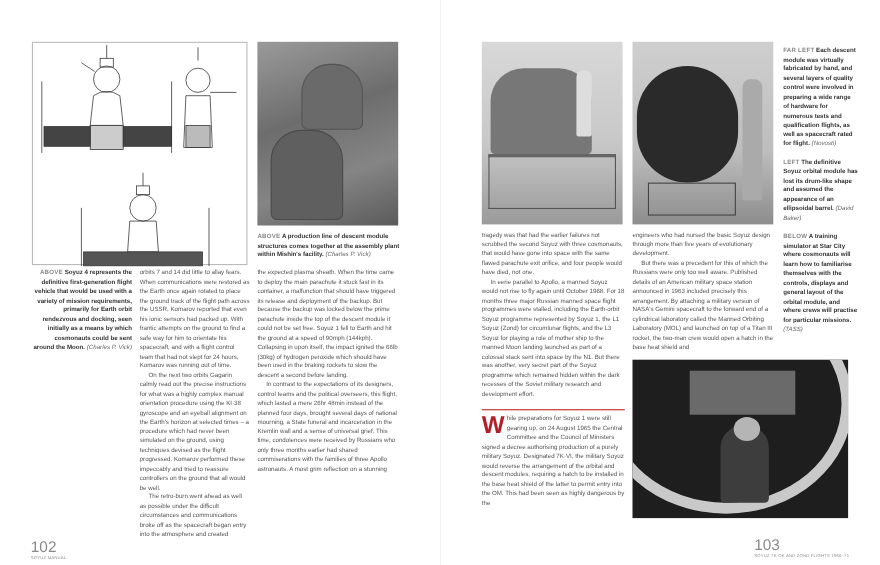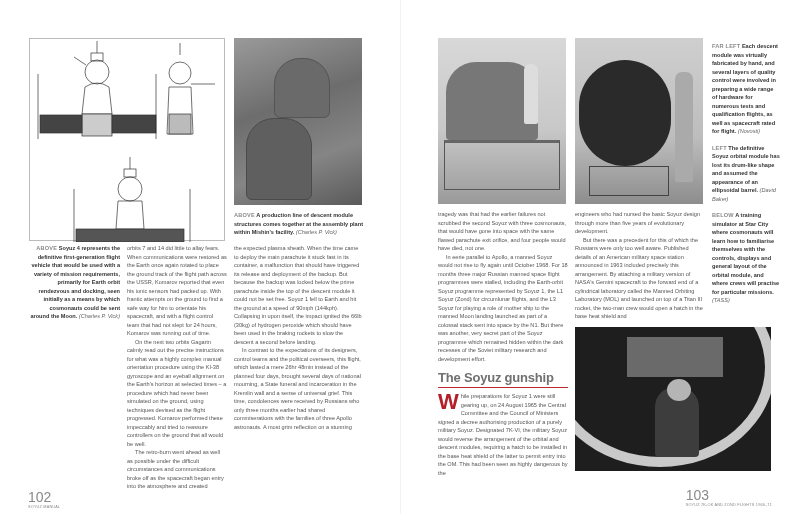--- a/index.html
+++ b/index.html
@@ -101,21 +101,20 @@
   <div class="abs" style="left:100px;top:34px;width:18px;height:110px;background:#aaa;border-radius:7px 7px 2px 2px;"></div>
   <div class="abs" style="left:14px;top:128px;width:80px;height:30px;border:1px solid #444;"></div>
 </div>
 
 <div class="abs body-text" style="left:438px;top:210px;width:130px;">
   <p>tragedy was that had the earlier failures not scrubbed the second Soyuz with three cosmonauts, that would have gone into space with the same flawed parachute exit orifice, and four people would have died, not one.</p>
   <p class="ind">In eerie parallel to Apollo, a manned Soyuz would not rise to fly again until October 1968. For 18 months three major Russian manned space flight programmes were stalled, including the Earth-orbit Soyuz programme represented by Soyuz 1, the L1 Soyuz (Zond) for circumlunar flights, and the L3 Soyuz for playing a role of mother ship to the manned Moon landing launched as part of a colossal stack sent into space by the N1. But there was another, very secret part of the Soyuz programme which remained hidden within the dark recesses of the Soviet military research and development effort.</p>
 </div>
 
 <div class="abs" style="left:438px;top:370px;width:130px;">
-  <div class="heading">The Soyuz gunship</div>
   <div class="rule" style="margin:2px 0 4px 0;"></div>
   <div class="body-text">
     <span class="dropcap">W</span>
     <span>hile preparations for Soyuz 1 were still gearing up, on 24 August 1965 the Central Committee and the Council of Ministers signed a decree authorising production of a purely military Soyuz. Designated 7K-VI, the military Soyuz would reverse the arrangement of the orbital and descent modules, requiring a hatch to be installed in the base heat shield of the latter to permit entry into the OM. This had been seen as highly dangerous by the</span>
   </div>
 </div>
 
 <div class="abs body-text" style="left:575px;top:210px;width:130px;">
   <p>engineers who had nursed the basic Soyuz design through more than five years of evolutionary development.</p>
   <p class="ind">But there was a precedent for this of which the Russians were only too well aware. Published details of an American military space station announced in 1963 included precisely this arrangement. By attaching a military version of NASA's Gemini spacecraft to the forward end of a cylindrical laboratory called the Manned Orbiting Laboratory (MOL) and launched on top of a Titan III rocket, the two-man crew would open a hatch in the base heat shield and</p>

